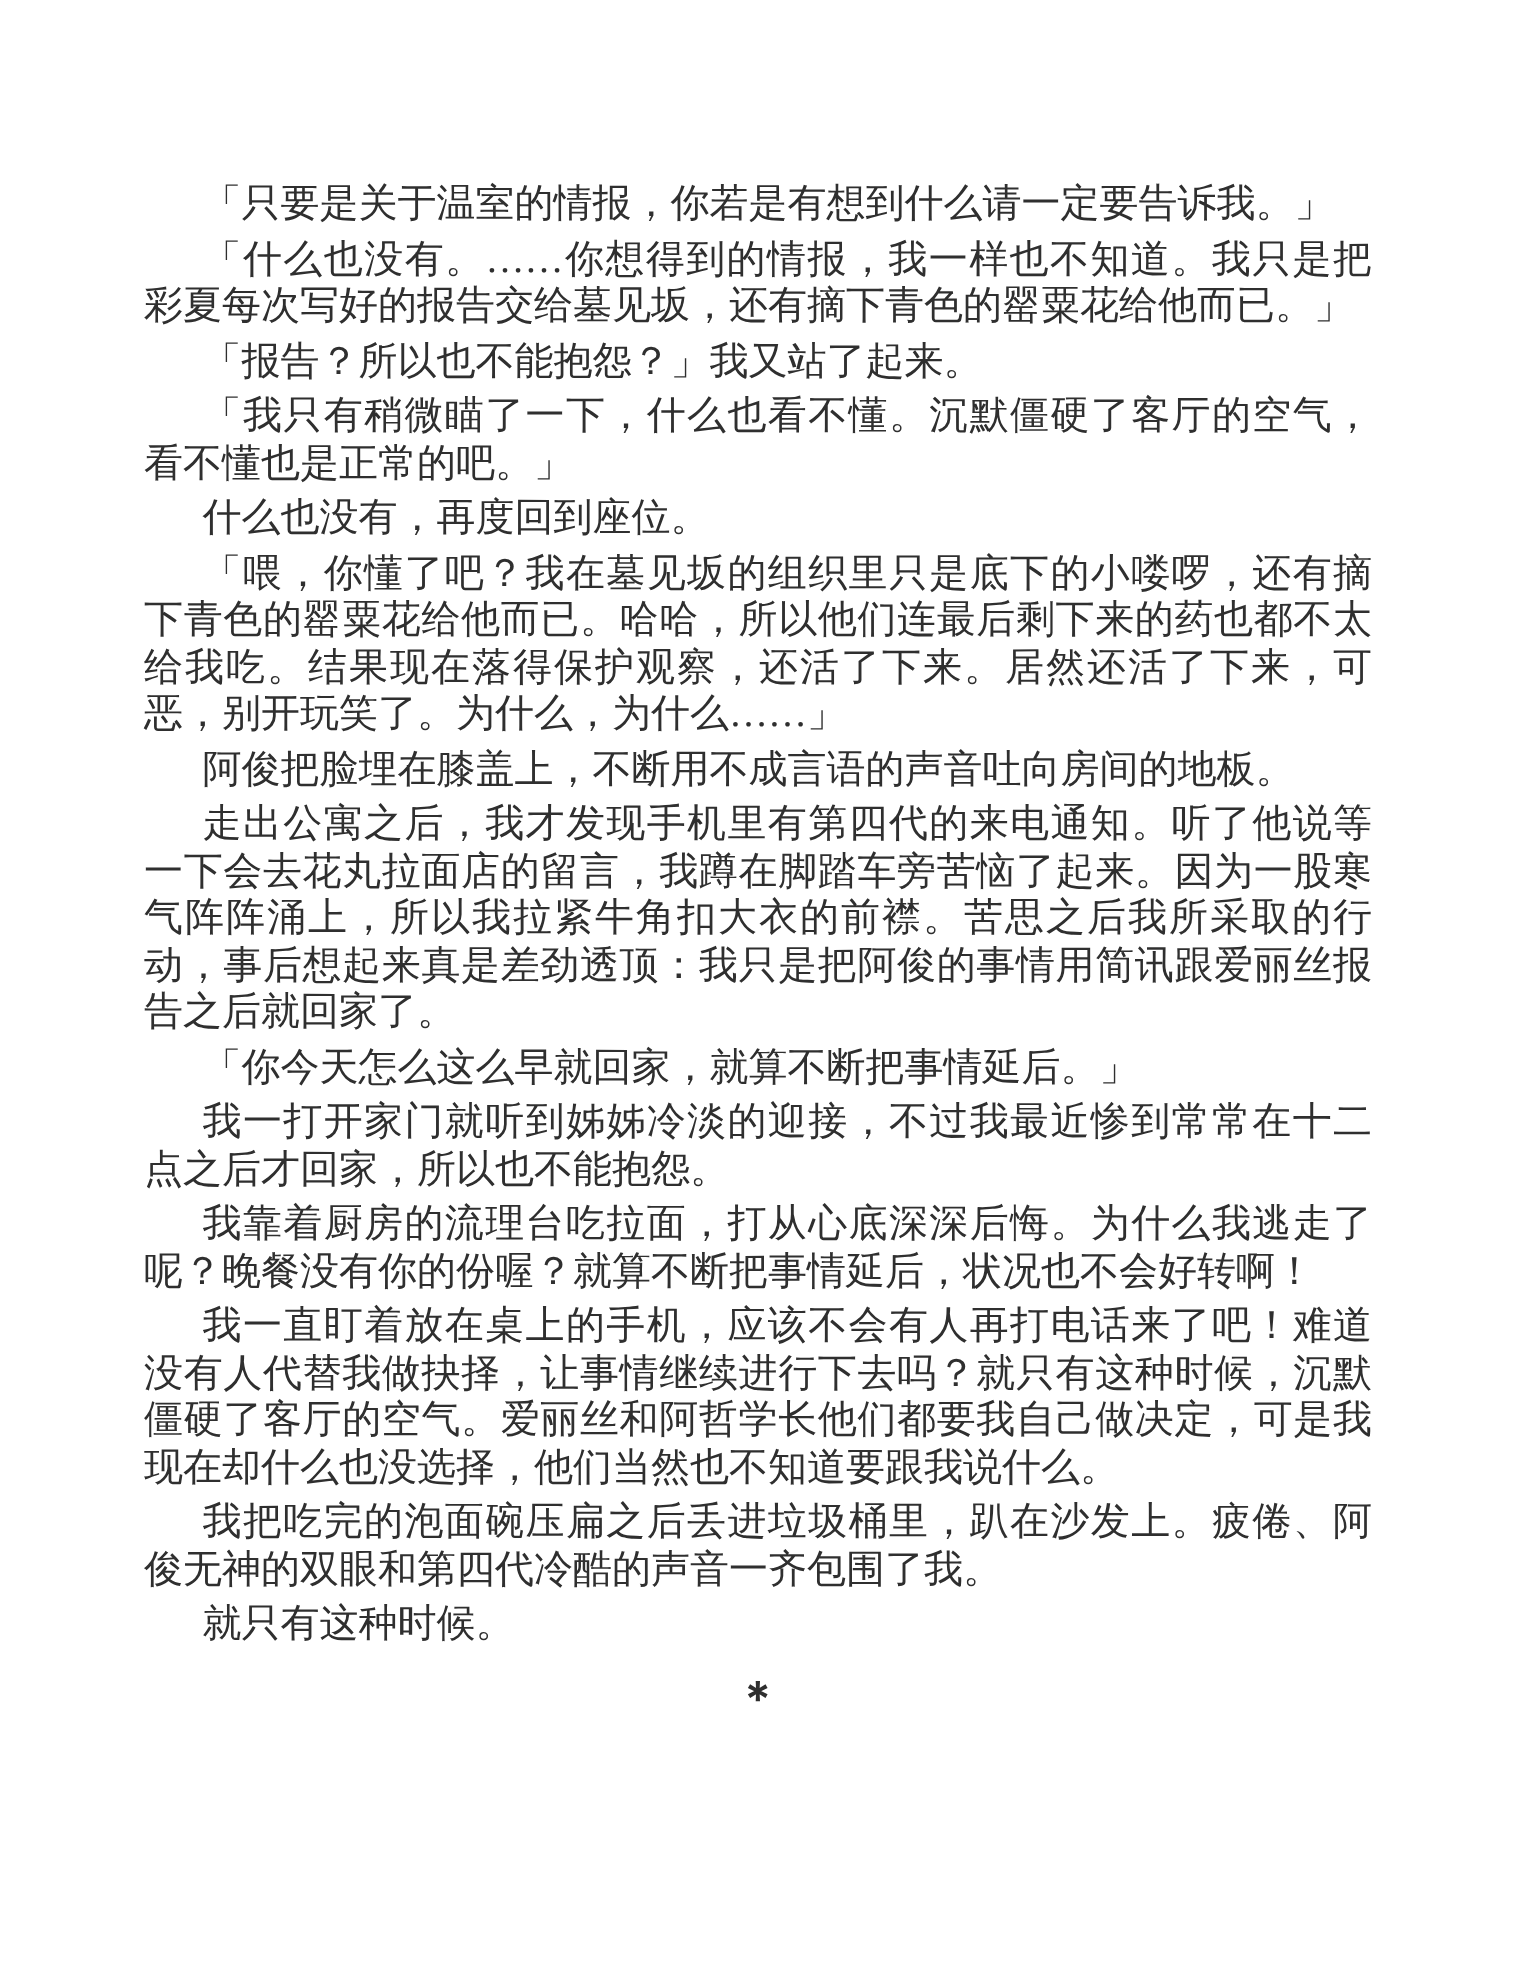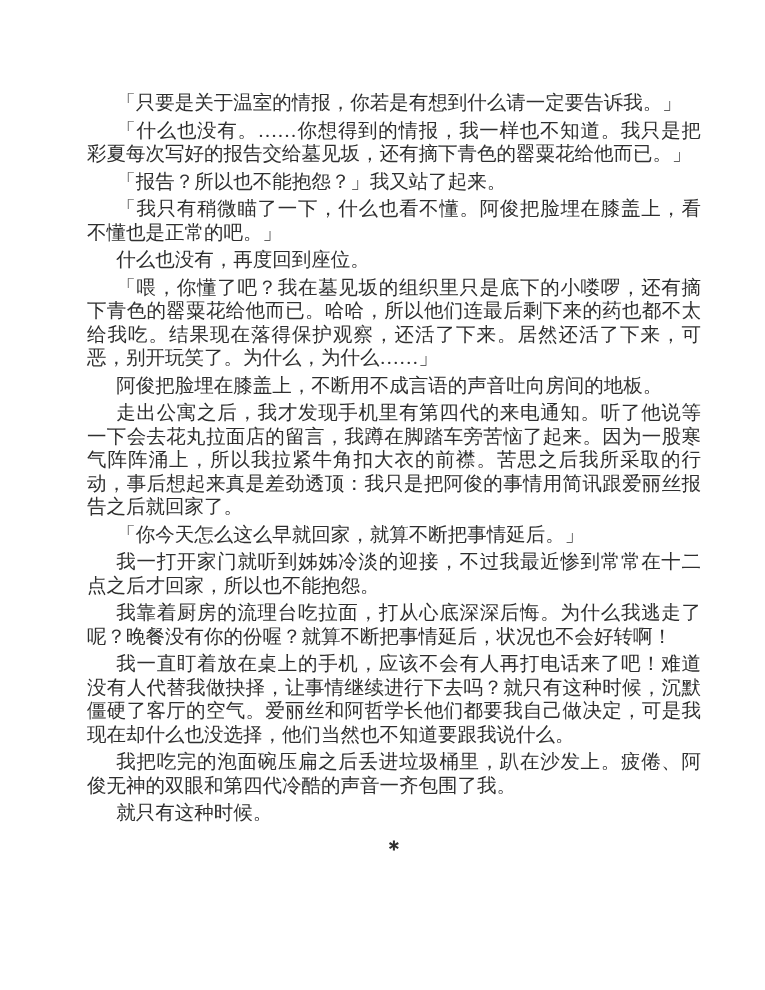--- a/index.html
+++ b/index.html
@@ -16,21 +16,21 @@
     position: relative;
     width: 765px;
     height: 990px;
     margin: 0 auto;
     background: var(--page-bg);
     overflow: hidden;
     font-family: "Liberation Serif", "DejaVu Serif", serif;
   }
   .text-block {
     position: absolute;
-    left: 87px;
+    left: 72px;
     top: 91px;
     width: 614px;
     font-size: 19.5px;
     line-height: 23.5px;
     color: var(--text-color);
     text-align: justify;
     letter-spacing: 0px;
     font-family: Liberation Serif, serif;
   }
   .text-block p {
@@ -52,21 +52,21 @@
 </style>
 </head>
 <body>
 
 <div class="page">
   <div class="text-block">
 
     <p>「只要是关于温室的情报，你若是有想到什么请一定要告诉我。」</p>
     <p>「什么也没有。……你想得到的情报，我一样也不知道。我只是把彩夏每次写好的报告交给墓见坂，还有摘下青色的罂粟花给他而已。」</p>
     <p>「报告？所以也不能抱怨？」我又站了起来。</p>
-    <p>「我只有稍微瞄了一下，什么也看不懂。阿俊把脸埋在膝盖上，看不懂也是正常的吧。」</p>
+    <p>「我只有稍微瞄了一下，什么也看不懂。沉默僵硬了客厅的空气，看不懂也是正常的吧。」</p>
     <p>什么也没有，再度回到座位。</p>
     <p>「喂，你懂了吧？我在墓见坂的组织里只是底下的小喽啰，还有摘下青色的罂粟花给他而已。哈哈，所以他们连最后剩下来的药也都不太给我吃。结果现在落得保护观察，还活了下来。居然还活了下来，可恶，别开玩笑了。为什么，为什么……」</p>
     <p>阿俊把脸埋在膝盖上，不断用不成言语的声音吐向房间的地板。</p>
 
     <p class="section-start">走出公寓之后，我才发现手机里有第四代的来电通知。听了他说等一下会去花丸拉面店的留言，我蹲在脚踏车旁苦恼了起来。因为一股寒气阵阵涌上，所以我拉紧牛角扣大衣的前襟。苦思之后我所采取的行动，事后想起来真是差劲透顶：我只是把阿俊的事情用简讯跟爱丽丝报告之后就回家了。</p>
     <p>「你今天怎么这么早就回家，就算不断把事情延后。」</p>
     <p>我一打开家门就听到姊姊冷淡的迎接，不过我最近惨到常常在十二点之后才回家，所以也不能抱怨。</p>
     <p>我靠着厨房的流理台吃拉面，打从心底深深后悔。为什么我逃走了呢？晚餐没有你的份喔？就算不断把事情延后，状况也不会好转啊！</p>
     <p>我一直盯着放在桌上的手机，应该不会有人再打电话来了吧！难道没有人代替我做抉择，让事情继续进行下去吗？就只有这种时候，沉默僵硬了客厅的空气。爱丽丝和阿哲学长他们都要我自己做决定，可是我现在却什么也没选择，他们当然也不知道要跟我说什么。</p>
     <p>我把吃完的泡面碗压扁之后丢进垃圾桶里，趴在沙发上。疲倦、阿俊无神的双眼和第四代冷酷的声音一齐包围了我。</p>

